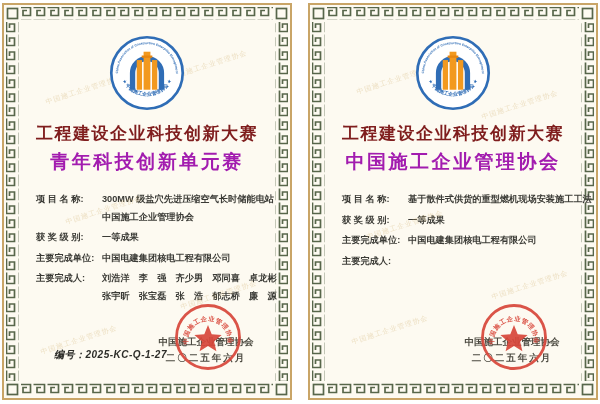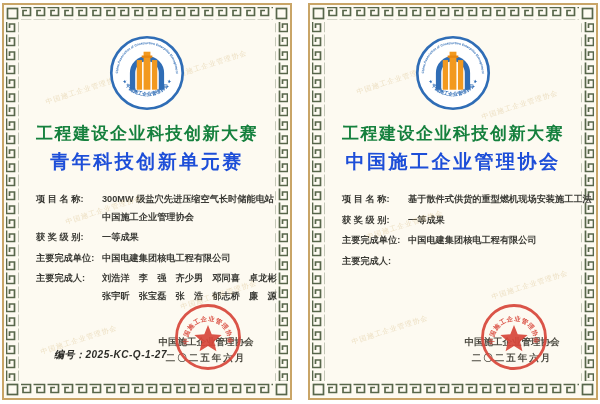--- a/index.html
+++ b/index.html
@@ -29,25 +29,25 @@
     transform:rotate(-18deg);white-space:nowrap;pointer-events:none;
   }
 
   
   .logo{position:relative;width:76px;height:76px;margin:30px auto 0;}
   .logo svg{width:100%;height:100%;display:block;}
 
   
   .title1{
     margin-top:13px;text-align:center;font-size:17px;font-weight:bold;
-    color:#15803d;letter-spacing:1.5px;line-height:1.2;
+    color:#7f1d1d;letter-spacing:1.5px;line-height:1.2;
   }
   .title2{
     margin-top:7px;text-align:center;font-size:19px;font-weight:bold;
-    color:#1d4ed8;letter-spacing:2.5px;line-height:1.2;
+    color:#a21caf;letter-spacing:2.5px;line-height:1.2;
   }
 
   
   .fields{margin:17px 22px 0 32px;font-size:9.2px;font-weight:600;color:#3b3b36;}
   .frow{display:flex;margin-bottom:3px;}
   .flabel{flex:0 0 66px;white-space:nowrap;line-height:1.9;}
   .fval{flex:1;line-height:1.9;}
   .fval div{white-space:nowrap;}
 
   

